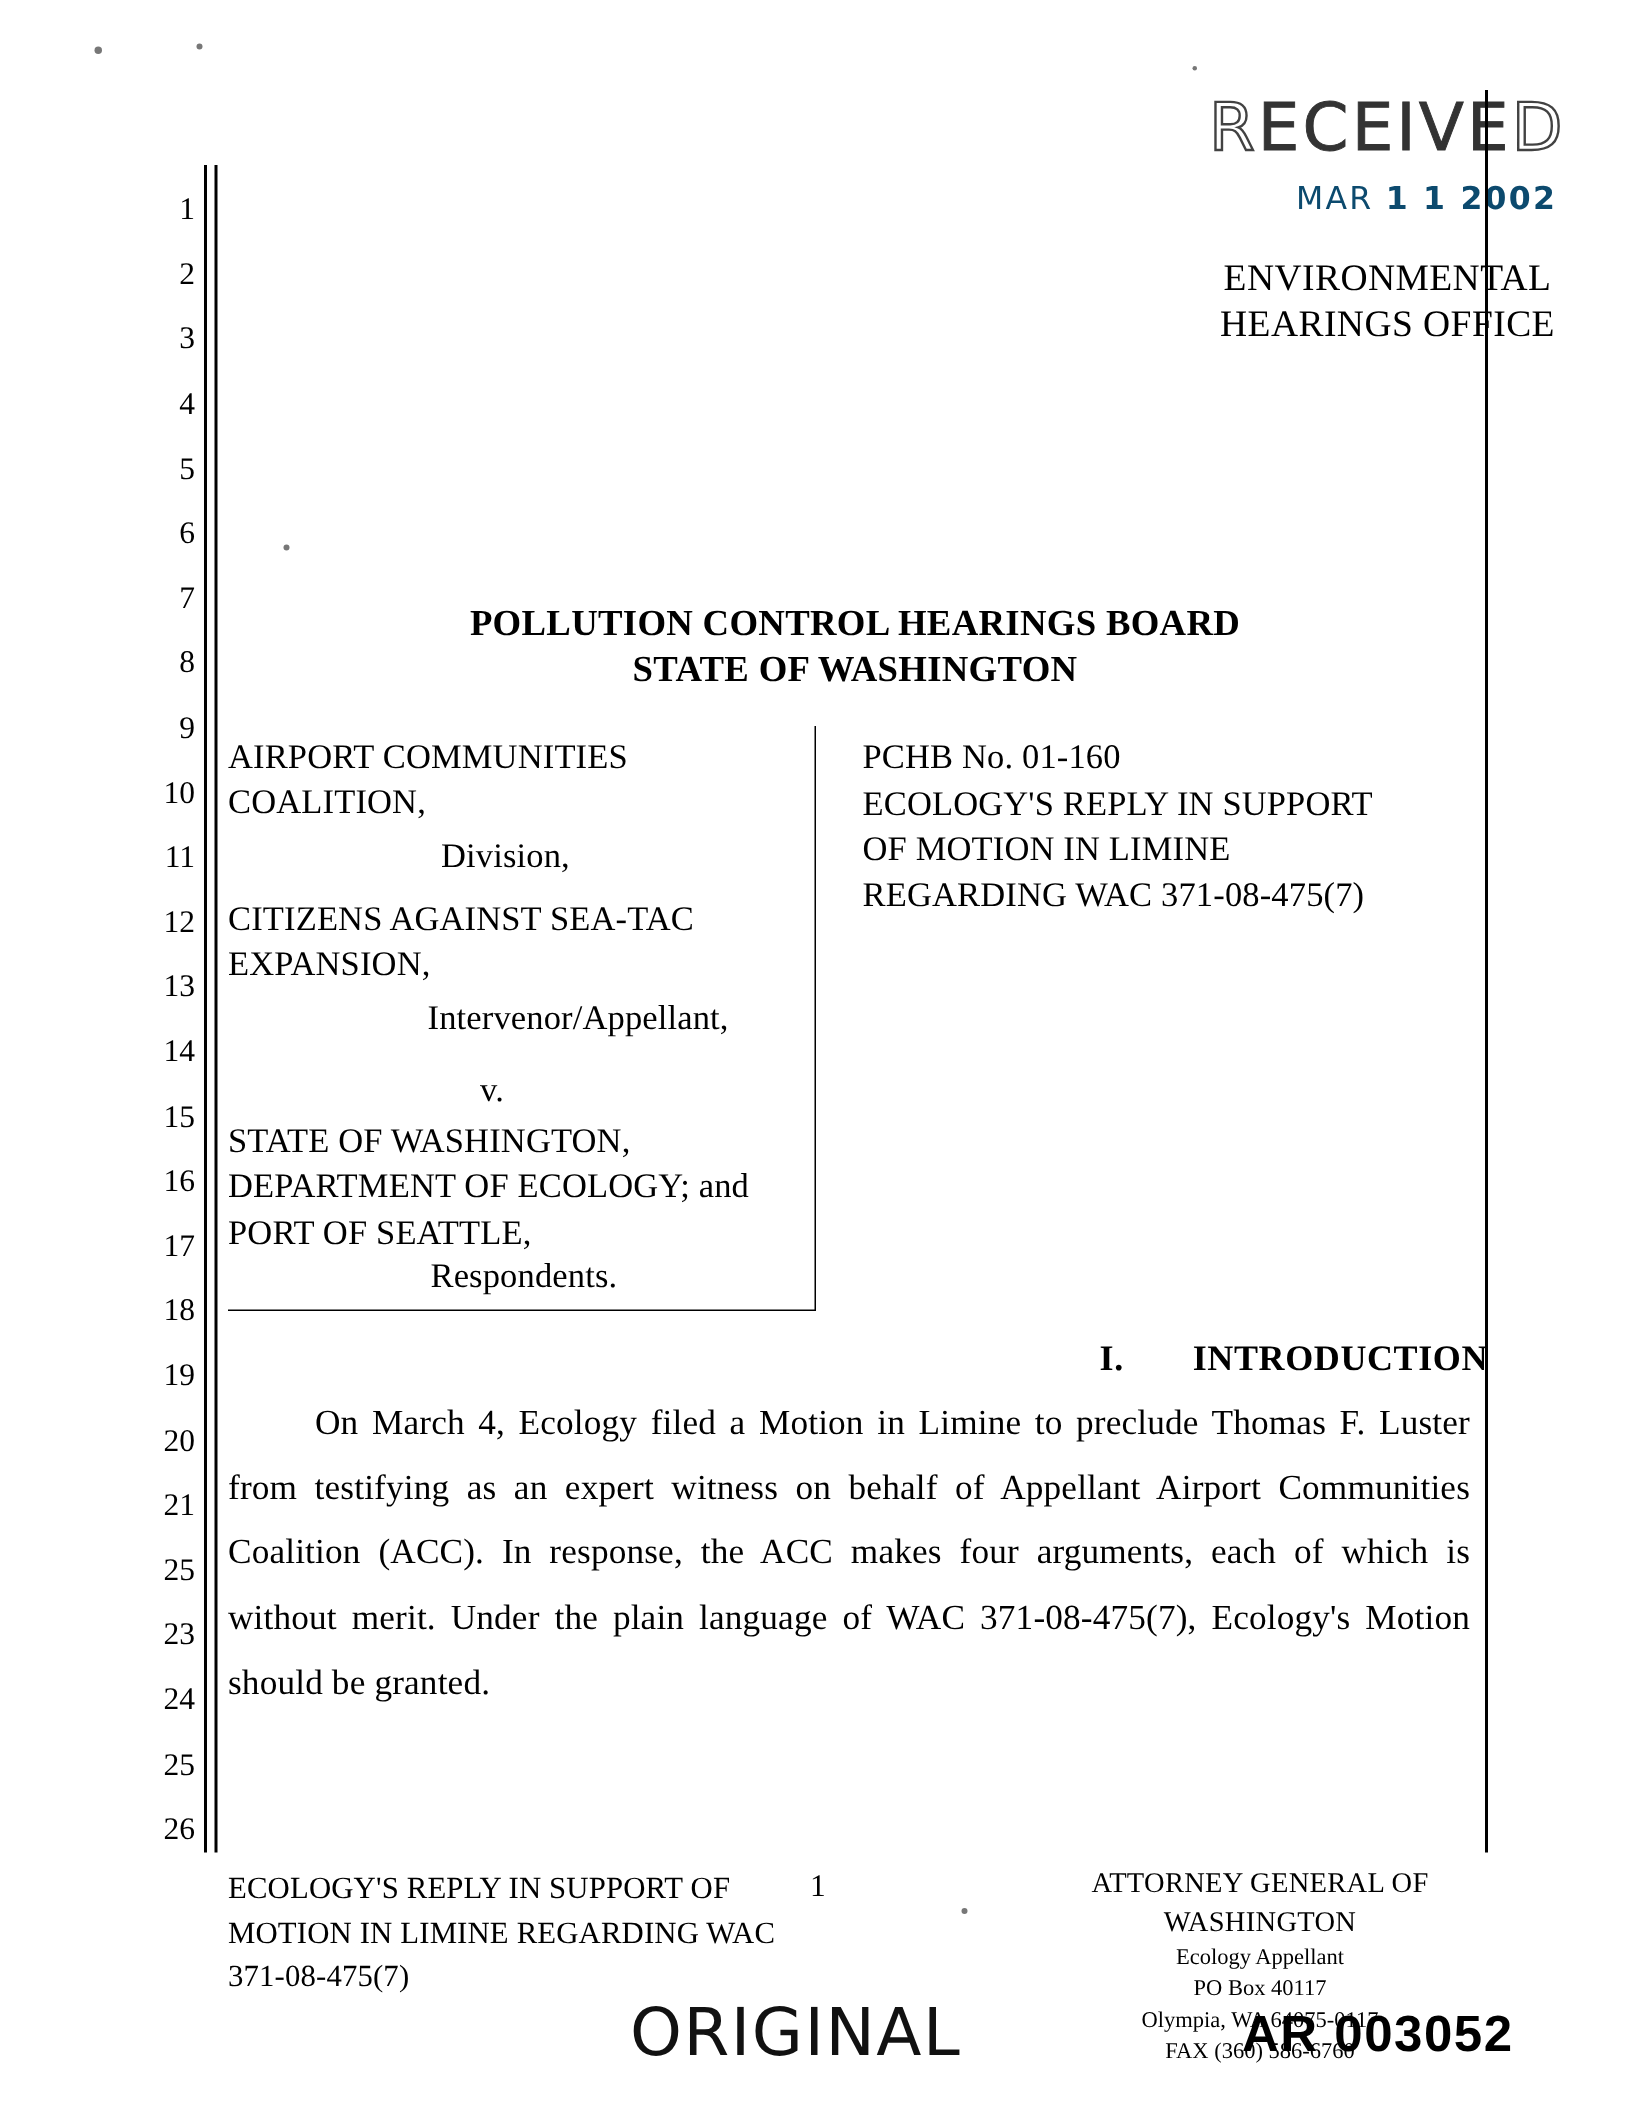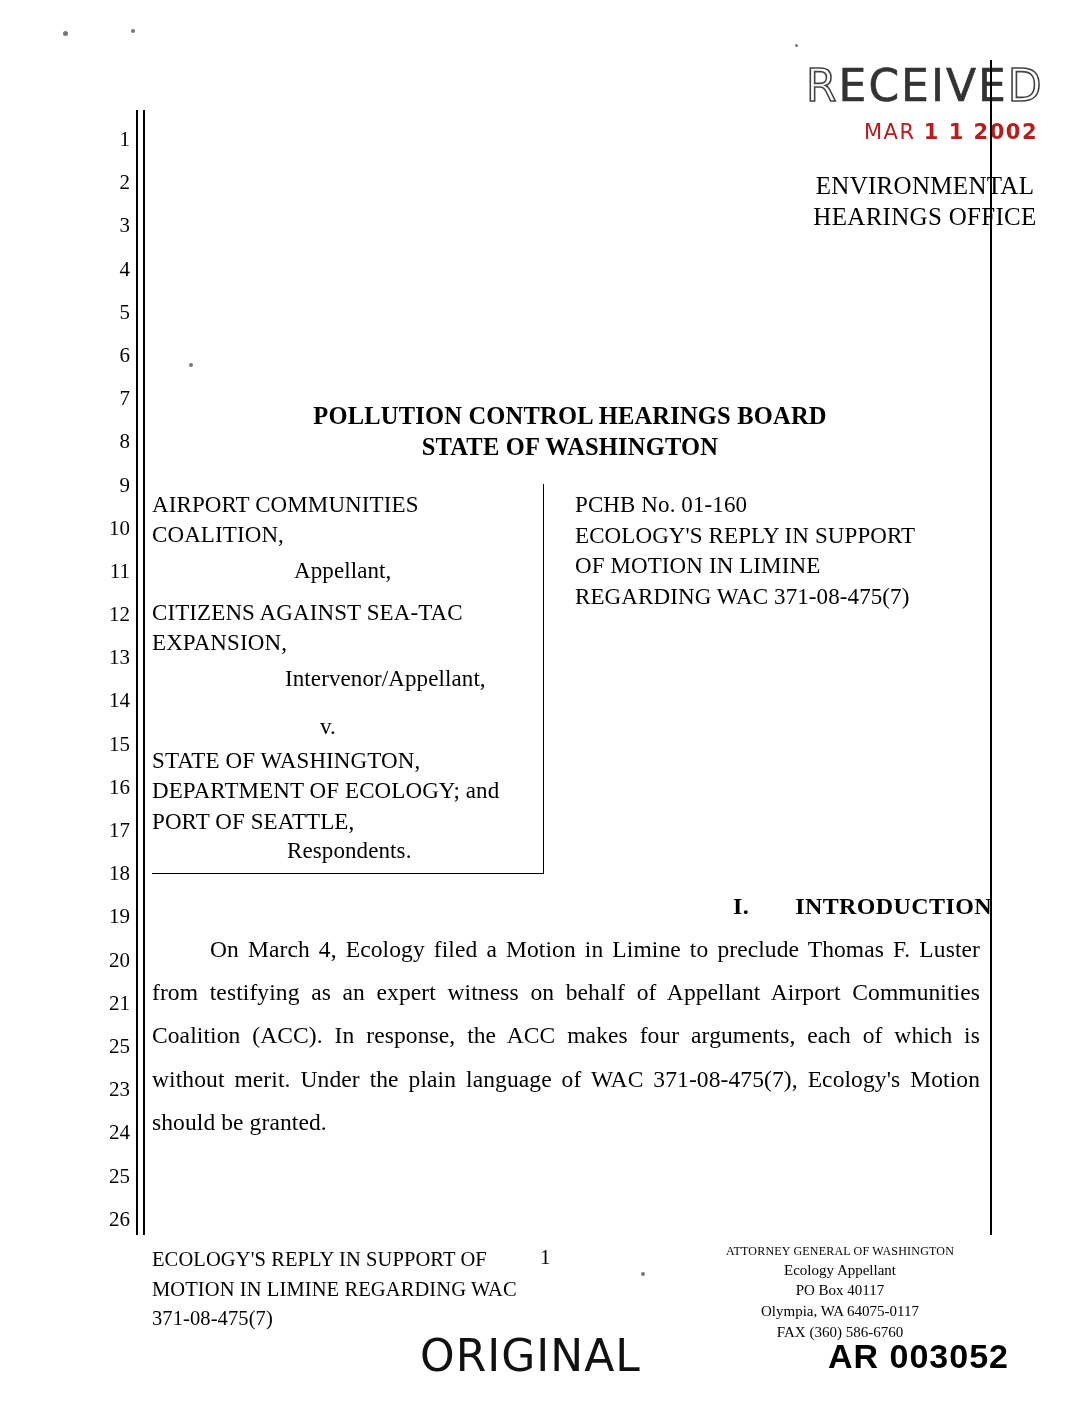--- a/index.html
+++ b/index.html
@@ -43,21 +43,21 @@
     color: transparent;
     -webkit-text-stroke: 1.6px #333;
   }
   .stamp-date {
     position: absolute;
     left: 58px;
     top: 60px;
     font-family: "DejaVu Sans", sans-serif;
     font-size: 21px;
     letter-spacing: 1.5px;
-    color: #b91c1c;
+    color: #0c4a6e;
   }
   .stamp-date .bold {
     font-weight: bold;
   }
 
   .stamp-office {
     position: absolute;
     left: 760px;
     top: 170px;
     width: 330px;
@@ -182,21 +182,21 @@
   .footer-right {
     position: absolute;
     left: 690px;
     top: 1243px;
     width: 300px;
     text-align: center;
     font-size: 15px;
     line-height: 1.38;
   }
   .footer-right .agency {
-    font-size: 12px;
+    font-size: 19px;
     letter-spacing: 0.2px;
   }
   .original {
     position: absolute;
     left: 420px;
     top: 1330px;
     font-family: "DejaVu Sans", sans-serif;
     font-size: 44px;
     letter-spacing: 1px;
     color: #111;
@@ -271,21 +271,21 @@
   </div>
 
   <div class="court-title">
     <div>POLLUTION CONTROL HEARINGS BOARD</div>
     <div>STATE OF WASHINGTON</div>
   </div>
 
   <div class="caption-box">
     <div class="party p1">AIRPORT COMMUNITIES
 COALITION,</div>
-    <div class="party p2">Appellant,</div>
+    <div class="party p2">Division,</div>
     <div class="party p3">CITIZENS AGAINST SEA-TAC
 EXPANSION,</div>
     <div class="party p4">Intervenor/Appellant,</div>
     <div class="party p5">v.</div>
     <div class="party p6">STATE OF WASHINGTON,
 DEPARTMENT OF ECOLOGY; and
 PORT OF SEATTLE,</div>
     <div class="party p7">Respondents.</div>
   </div>
 

